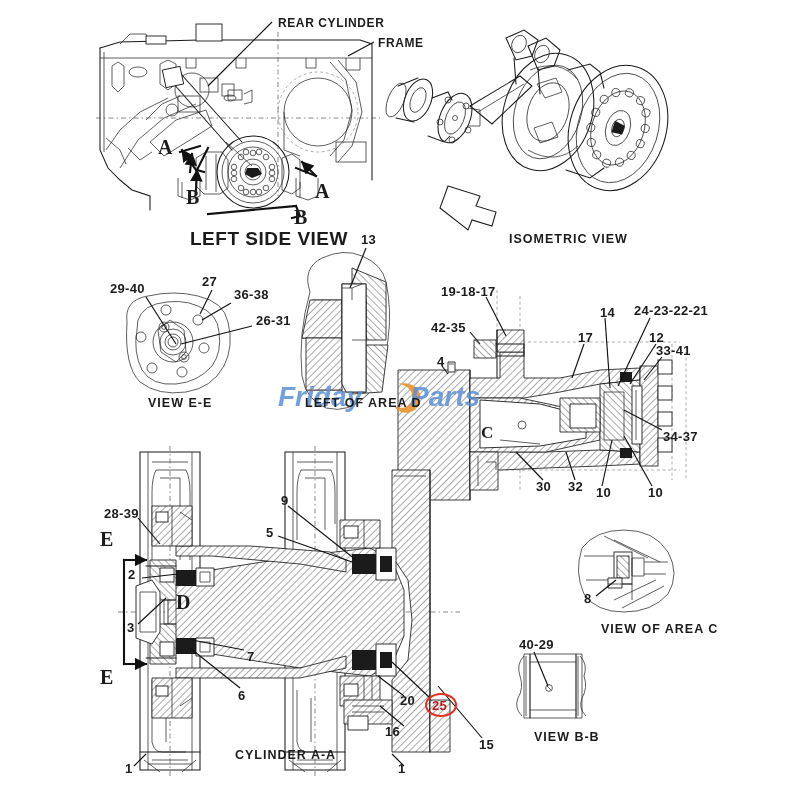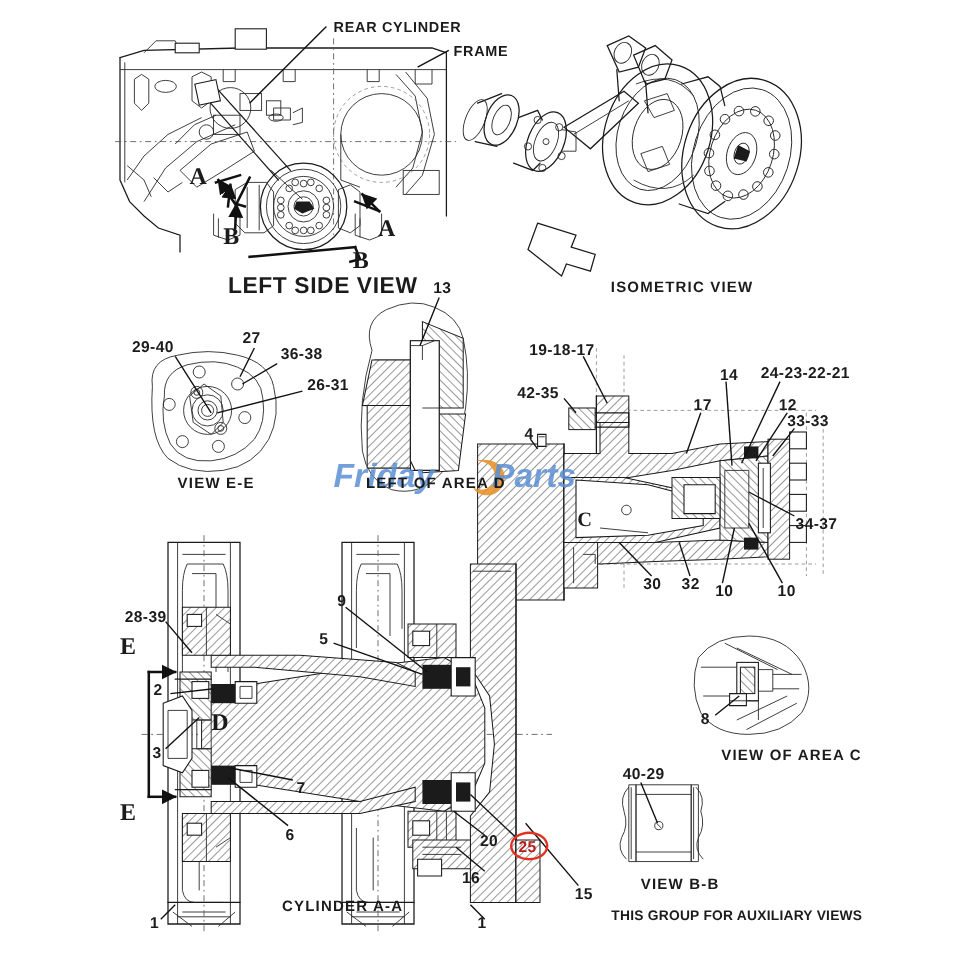--- a/index.html
+++ b/index.html
@@ -494,21 +494,21 @@
 <div class="lbl callout" style="left:361px;top:232px">13</div>
 <div class="lbl viewname" style="left:305px;top:396px">LEFT OF AREA  D</div>
 
 <div class="lbl callout" style="left:441px;top:284px">19-18-17</div>
 <div class="lbl callout" style="left:431px;top:320px">42-35</div>
 <div class="lbl callout" style="left:437px;top:354px">4</div>
 <div class="lbl callout" style="left:578px;top:330px">17</div>
 <div class="lbl callout" style="left:600px;top:305px">14</div>
 <div class="lbl callout" style="left:634px;top:303px">24-23-22-21</div>
 <div class="lbl callout" style="left:649px;top:330px">12</div>
-<div class="lbl callout" style="left:656px;top:343px">33-33</div>
+<div class="lbl callout" style="left:656px;top:343px">33-41</div>
 <div class="lbl callout" style="left:663px;top:429px">34-37</div>
 <div class="lbl callout" style="left:536px;top:479px">30</div>
 <div class="lbl callout" style="left:568px;top:479px">32</div>
 <div class="lbl callout" style="left:596px;top:485px">10</div>
 <div class="lbl callout" style="left:648px;top:485px">10</div>
 <div class="lbl secletter2" style="left:481px;top:423px">C</div>
 
 <div class="lbl callout" style="left:104px;top:506px">28-39</div>
 <div class="lbl callout" style="left:281px;top:493px">9</div>
 <div class="lbl callout" style="left:266px;top:525px">5</div>
@@ -528,16 +528,15 @@
 <div class="lbl secletter" style="left:176px;top:591px">D</div>
 <div class="lbl viewname" style="left:235px;top:748px">CYLINDER  A-A</div>
 
 <div class="lbl callout" style="left:584px;top:591px">8</div>
 <div class="lbl viewname" style="left:601px;top:622px">VIEW OF AREA  C</div>
 
 <div class="lbl callout" style="left:519px;top:637px">40-29</div>
 <div class="lbl viewname" style="left:534px;top:730px">VIEW B-B</div>
 
 <div class="lbl footnote" style="left:494px;top:757px;width:240px">
-  <div>THIS GROUP FOR AUXILIARY VIEWS</div>
 </div>
 
 </div>
 
 </body></html>

